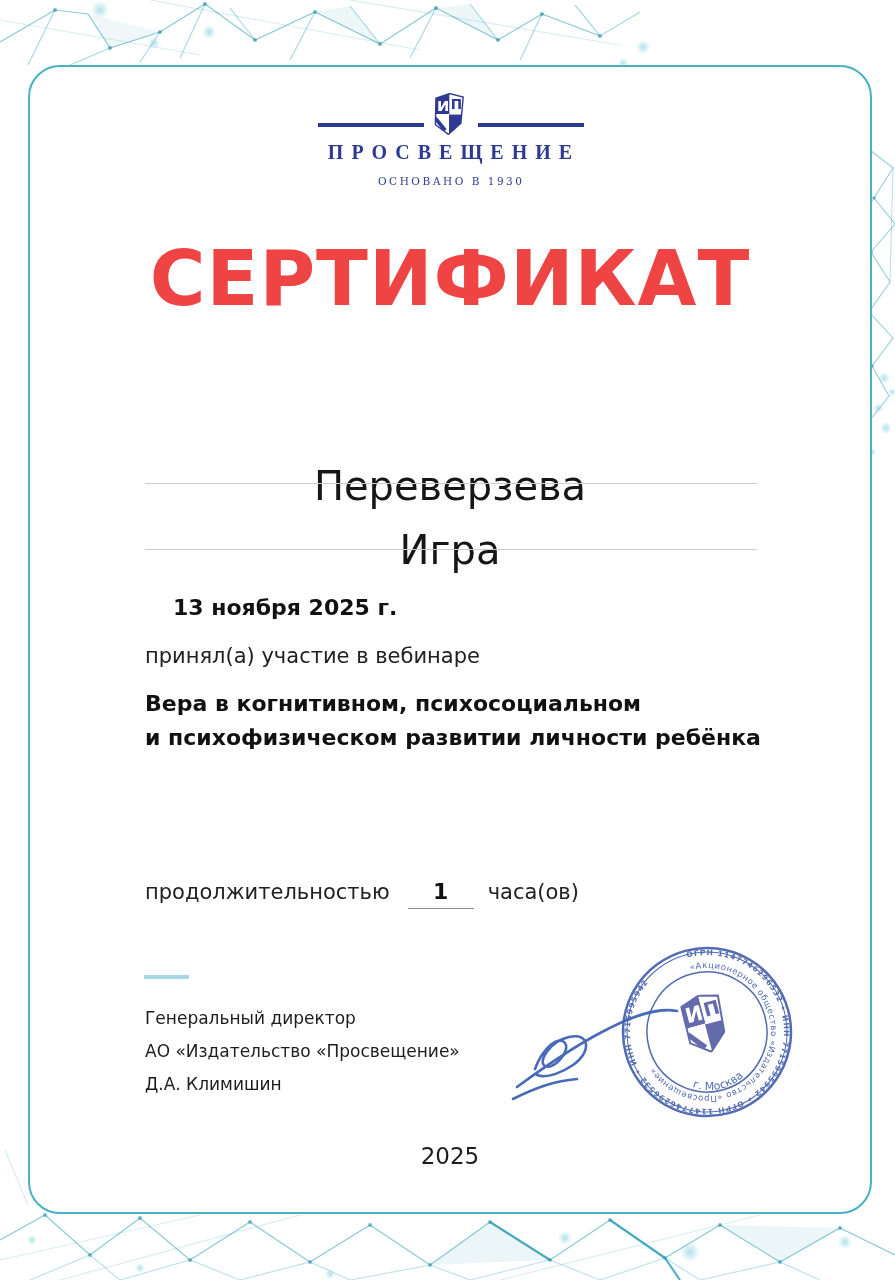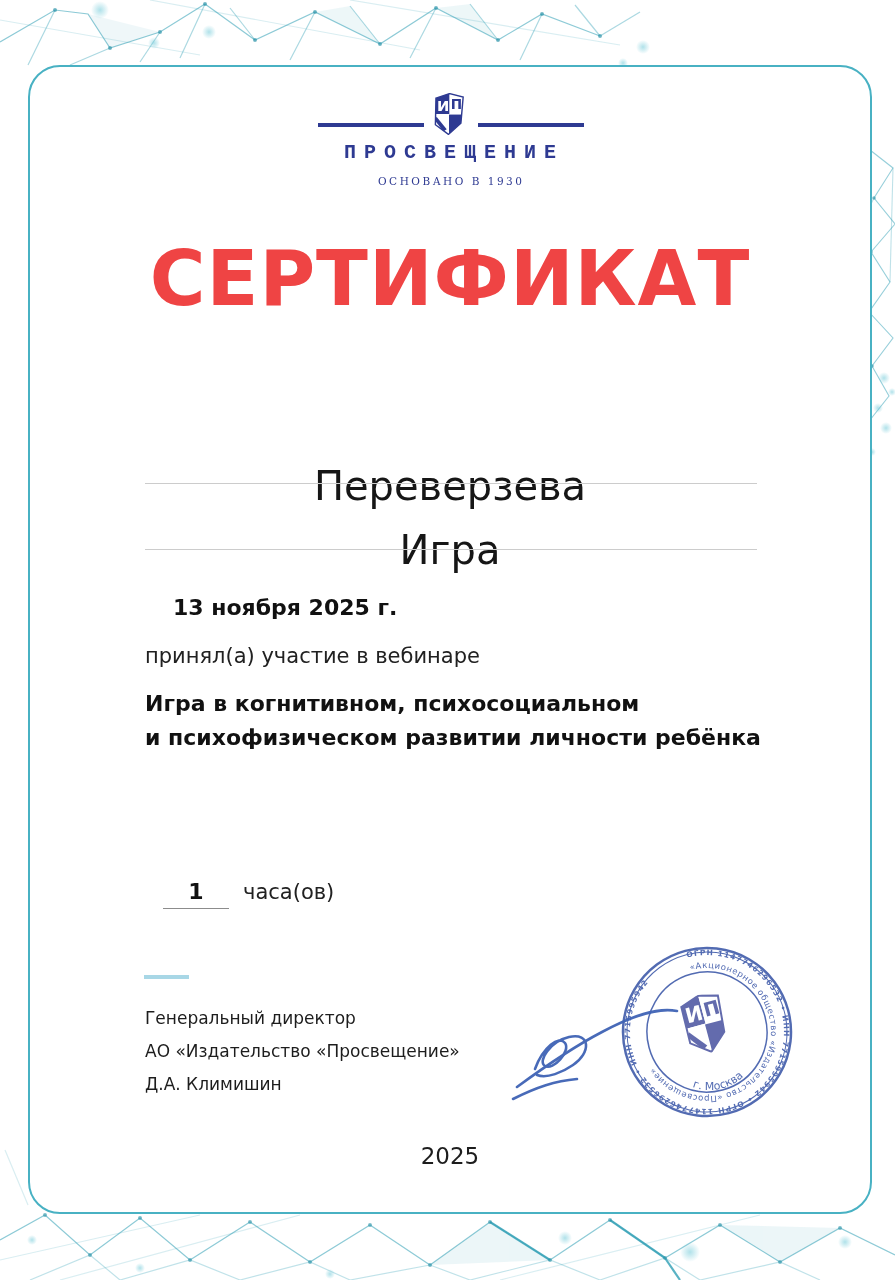--- a/index.html
+++ b/index.html
@@ -10,21 +10,21 @@
   .mesh{position:absolute;left:0;top:0;z-index:0;}
   .card{
     position:absolute;left:28px;top:65px;width:840px;height:1145px;
     background:#ffffff;border:2px solid #48b1c3;border-radius:32px;z-index:1;
   }
   .abs{position:absolute;}
   
   .brand-bar{position:absolute;height:4px;background:#2e3a92;top:56px;}
   .brand-name{
     position:absolute;top:74px;left:0;width:100%;text-align:center;
-    font-family:Liberation Mono, monospace;font-weight:bold;
+    font-family:Liberation Serif, serif;font-weight:bold;
     font-size:20px;letter-spacing:8px;color:#2e3a92;text-indent:8px;
   }
   .brand-tagline{
     position:absolute;top:108px;left:0;width:100%;text-align:center;
     font-family:"DejaVu Serif","Liberation Serif",serif;
     font-size:10.5px;letter-spacing:2.5px;color:#2e3a92;text-indent:2.5px;
   }
   .cert-title{
     position:absolute;top:167px;left:0;width:100%;text-align:center;
     font-size:76px;letter-spacing:1px;color:#ef4444;font-weight:700;
@@ -203,25 +203,26 @@
   <div class="cert-title">СЕРТИФИКАТ</div>
 
   <div class="name-line" style="top:376px;">Переверзева</div>
   <div class="rule" style="top:416px;"></div>
   <div class="name-line" style="top:440px;">Игра</div>
   <div class="rule" style="top:482px;"></div>
 
   <div class="txt bold" style="top:528px;font-size:22px;margin-left:28px;">13 ноября 2025 г.</div>
   <div class="txt" style="top:577px;">принял(а) участие в вебинаре</div>
   <div class="txt bold webinar" style="top:620px;">
-    <div>Игра в когнитивном, психосоциальном</div>
+    <div>Вера в когнитивном, психосоциальном</div>
     <div>и психофизическом развитии личности ребёнка</div>
   </div>
 
   <div class="txt duration" style="top:812px;">
+    <span>продолжительностью</span>
     <span class="value">1</span>
     <span class="suffix">часа(ов)</span>
   </div>
 
   <div class="accent-dash"></div>
 
   <div class="txt signer" style="top:935px;">
     <div>Генеральный директор</div>
     <div>АО «Издательство «Просвещение»</div>
     <div>Д.А. Климишин</div>

